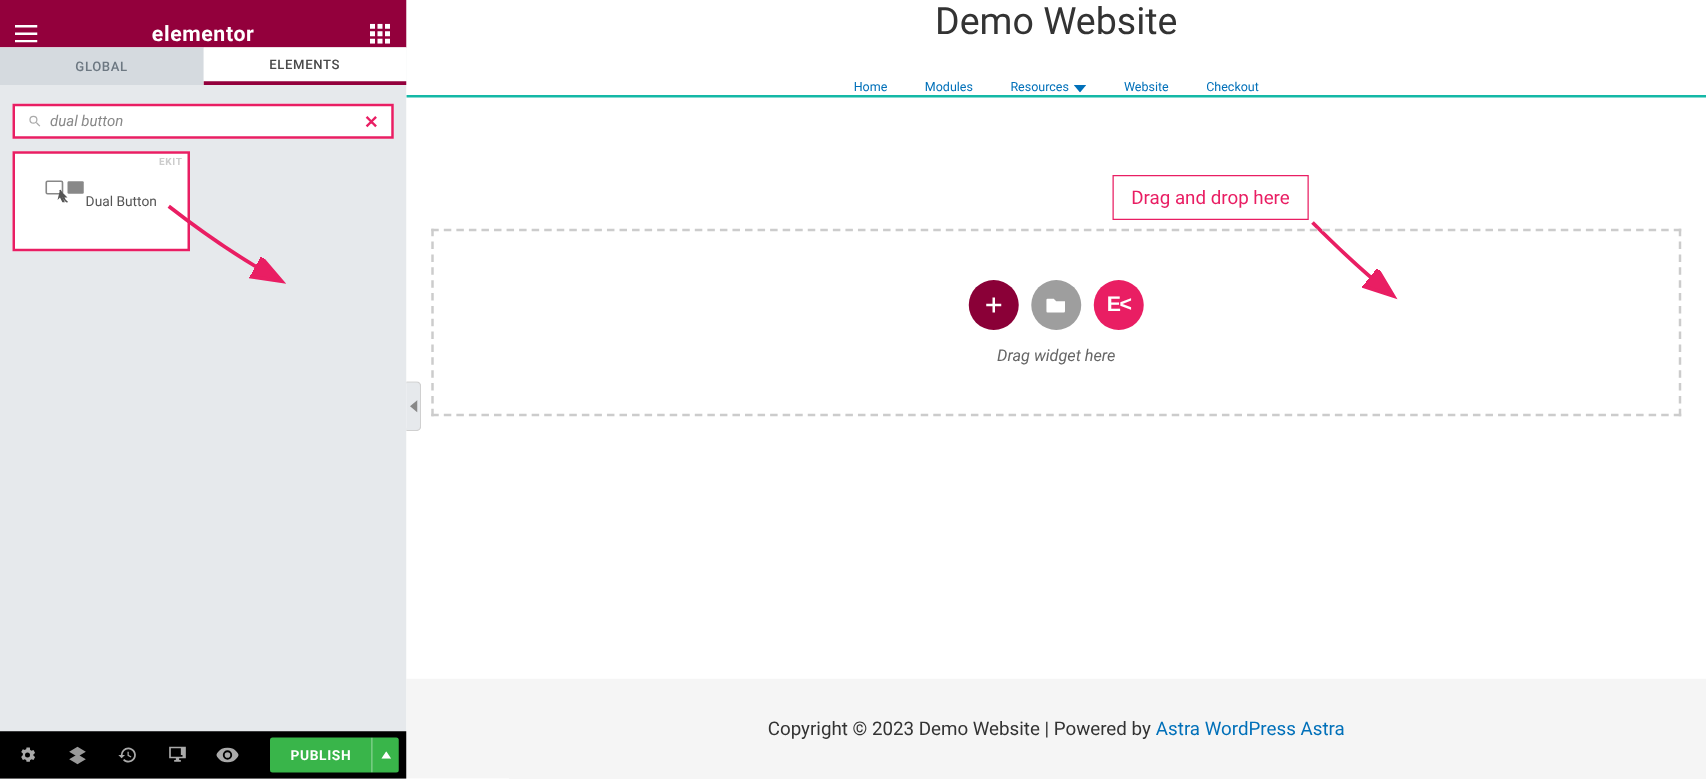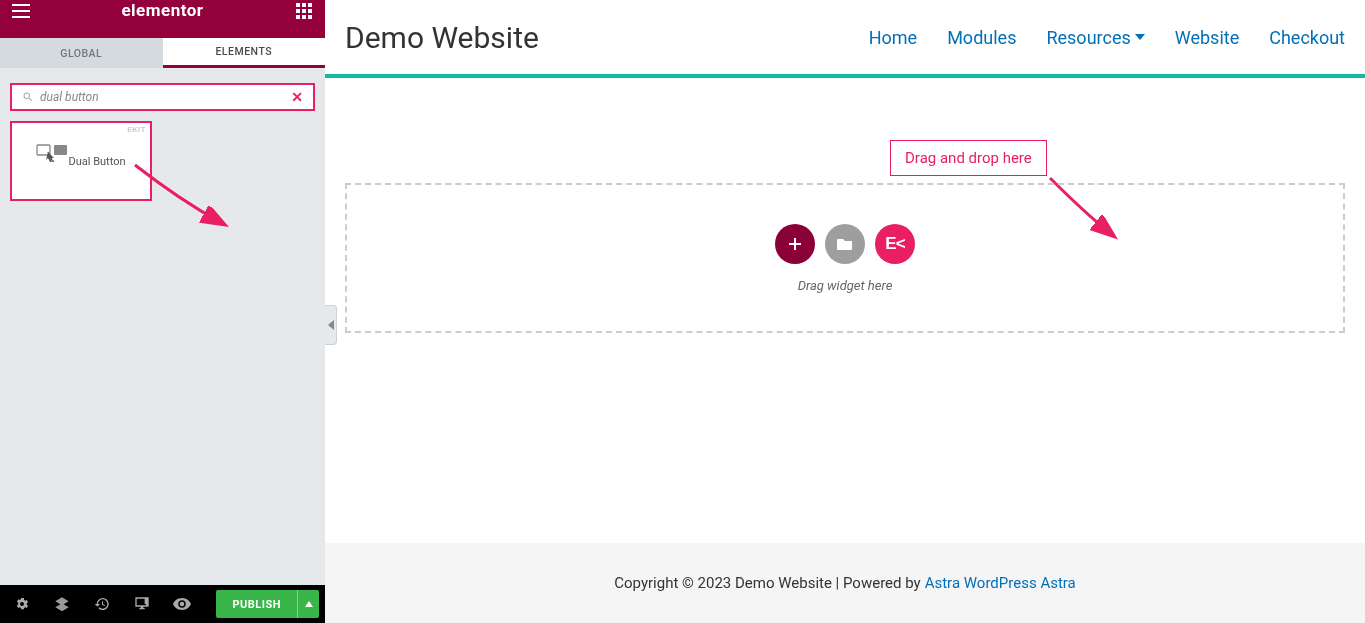--- a/index.html
+++ b/index.html
@@ -1,21 +1,21 @@
 <!DOCTYPE html>
 <html><head>
 <meta charset="utf-8">
 <style>
   * { box-sizing: border-box; margin: 0; padding: 0; font-family: -apple-system, BlinkMacSystemFont, "Segoe UI", Roboto, Helvetica, Arial, sans-serif; }
   html, body { width: 1365px; height: 623px; overflow: hidden; background: #fff; }
   .app { display: flex; width: 100%; height: 100%; }
 
   
   .sidebar { width: 325px; height: 100%; background: #e6e9ec; display: flex; flex-direction: column; position: relative; }
-  .sidebar-header { height: 38px; background: #93003c; display: flex; align-items: flex-start; justify-content: space-between; padding: 0 10px; gap: 32px; }
+  .sidebar-header { height: 38px; background: #93003c; display: flex; align-items: flex-end; justify-content: space-between; padding: 0 10px; gap: 32px; }
   .sidebar-header .hamburger, .sidebar-header .apps { width: 22px; height: 22px; display: flex; align-items: center; justify-content: center; cursor: pointer; }
   .sidebar-header .brand { color: #fff; font-weight: 700; font-size: 17px; letter-spacing: 0.5px; }
   .hamburger svg, .apps svg { fill: #fff; }
 
   .tabs { display: flex; height: 30px; background: #fff; }
   .tab { flex: 1; display: flex; align-items: center; justify-content: center; font-size: 10.5px; letter-spacing: 0.5px; font-weight: 500; color: #6d7882; cursor: pointer; }
   .tab.active { background: #fff; color: #4a4a4a; border-bottom: 3px solid #93003c; }
   .tab.inactive { background: #d5dadf; }
 
   .search-wrap { padding: 15px 10px 10px; }
@@ -37,24 +37,24 @@
   .publish { height: 28px; background: #39b54a; display: flex; align-items: center; margin-right: 6px; border-radius: 2px; overflow: hidden; }
   .publish .plabel { padding: 0 16px; color: #fff; font-size: 11px; font-weight: 700; letter-spacing: 0.5px; cursor: pointer; }
   .publish .pcaret { width: 22px; height: 28px; display: flex; align-items: center; justify-content: center; border-left: 1px solid rgba(255,255,255,0.4); cursor: pointer; }
   .publish .pcaret svg { fill: #fff; }
 
   .collapse-tab { position: absolute; right: -12px; top: 305px; width: 12px; height: 40px; background: #e6e9ec; border: 1px solid #d0d0d0; border-left: none; display: flex; align-items: center; justify-content: center; cursor: pointer; border-radius: 0 4px 4px 0; }
   .collapse-tab svg { fill: #888; }
 
   
   .canvas { flex: 1; height: 100%; background: #fff; display: flex; flex-direction: column; overflow: hidden; }
-  .site-header { height: 78px; display: flex; align-items: center; justify-content: space-between; padding: 0 20px; border-bottom: 4px solid #14b8a6; }
+  .site-header { height: 78px; display: flex; align-items: center; justify-content: space-between; padding: 0 20px; border-bottom: 2px solid #14b8a6; flex-direction: column; }
   .site-title { font-size: 30px; color: #333; font-weight: 400; }
   .nav { display: flex; gap: 30px; }
-  .nav a { color: #0170b9; text-decoration: none; font-size: 18px; display: flex; align-items: center; gap: 4px; cursor: pointer; }
+  .nav a { color: #0170b9; text-decoration: none; font-size: 10px; display: flex; align-items: center; gap: 4px; cursor: pointer; }
   .nav a svg { fill: #0170b9; }
 
   .canvas-body { flex: 1; position: relative; padding: 20px; }
   .callout { position: absolute; left: 565px; top: 62px; border: 1px solid #e91e63; background: #fff; color: #e91e63; padding: 8px 14px; font-size: 15px; }
 
   .dropzone { position: absolute; left: 20px; right: 20px; top: 105px; height: 150px; border: 2px dashed #ccc; display: flex; flex-direction: column; align-items: center; justify-content: center; }
   .dz-buttons { display: flex; gap: 10px; margin-bottom: 14px; }
   .circle-btn { width: 40px; height: 40px; border-radius: 50%; display: flex; align-items: center; justify-content: center; cursor: pointer; }
   .circle-btn.add { background: #8a0037; }
   .circle-btn.folder { background: #9e9e9e; }

